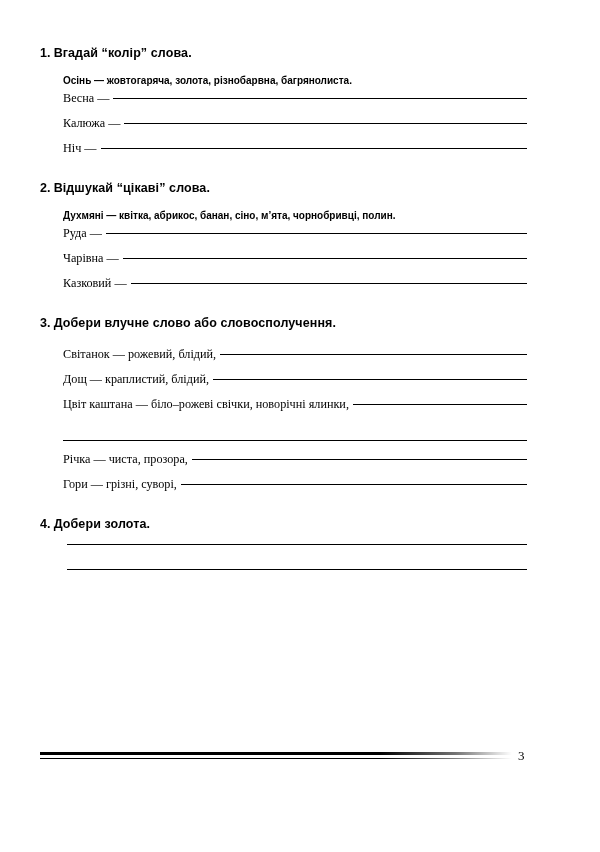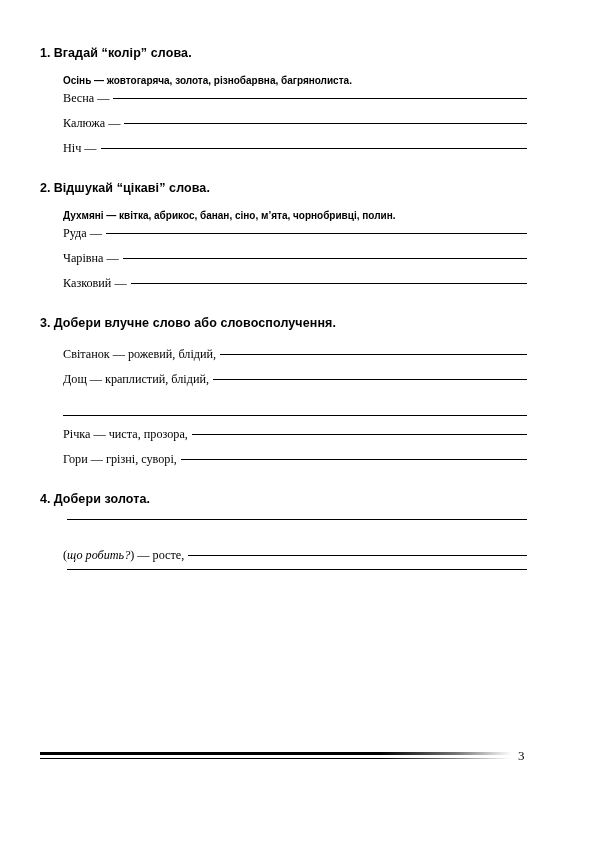--- a/index.html
+++ b/index.html
@@ -177,20 +177,24 @@
       <div class="body">
         <div class="gap-after-heading-block"></div>
         <div class="fill-row">
           <span class="label">Світанок — рожевий, блідий,</span>
           <span class="rule"></span>
         </div>
         <div class="fill-row">
           <span class="label">Дощ — краплистий, блідий,</span>
           <span class="rule"></span>
         </div>
+        <div class="fill-row">
+          <span class="label">Цвіт каштана — біло–рожеві свічки, новорічні ялинки,</span>
+          <span class="rule"></span>
+        </div>
         <div class="cont-rule"></div>
         <div class="spacer-sm"></div>
         <div class="fill-row">
           <span class="label">Річка — чиста, прозора,</span>
           <span class="rule"></span>
         </div>
         <div class="fill-row">
           <span class="label">Гори — грізні, суворі,</span>
           <span class="rule"></span>
         </div>
@@ -199,24 +203,20 @@
 
     <div class="ex-gap"></div>
 
     <div class="exercise">
       <div class="ex-heading">
         <span class="num">4.</span><span>Добери золота.</span>
       </div>
       <div class="body">
         <div class="gap-after-heading-block"></div>
         <div class="fill-row">
-          <span class="rule"></span>
-        </div>
-        <div class="fill-row">
-          <span class="label"><span>(</span><span class="it">що робить?</span><span>) — росте,</span></span>
           <span class="rule"></span>
         </div>
         <div class="fill-row">
           <span class="rule"></span>
         </div>
       </div>
     </div>
 
   </div>
 

